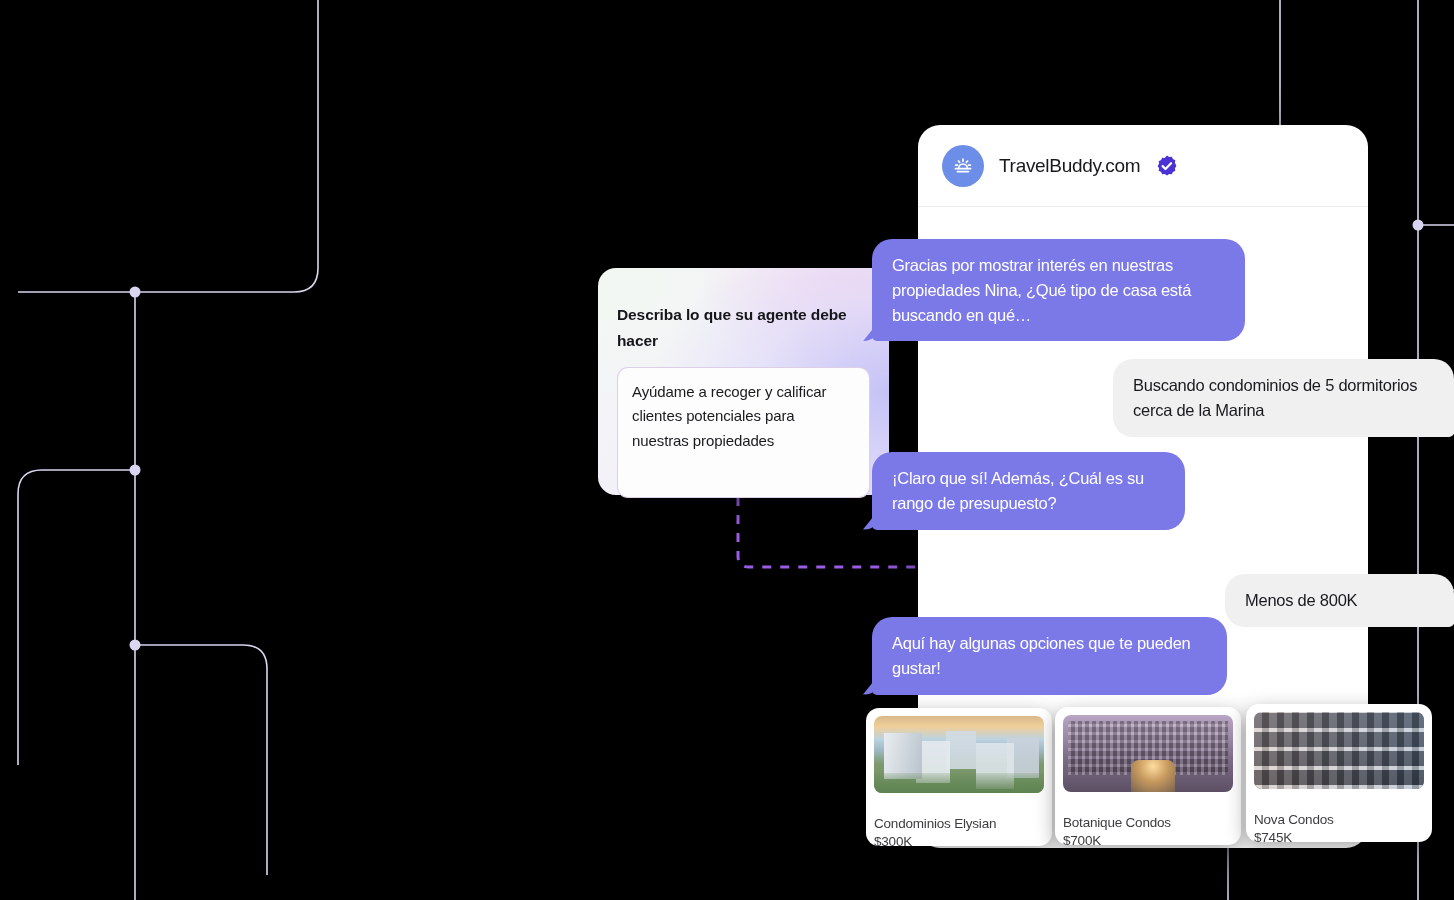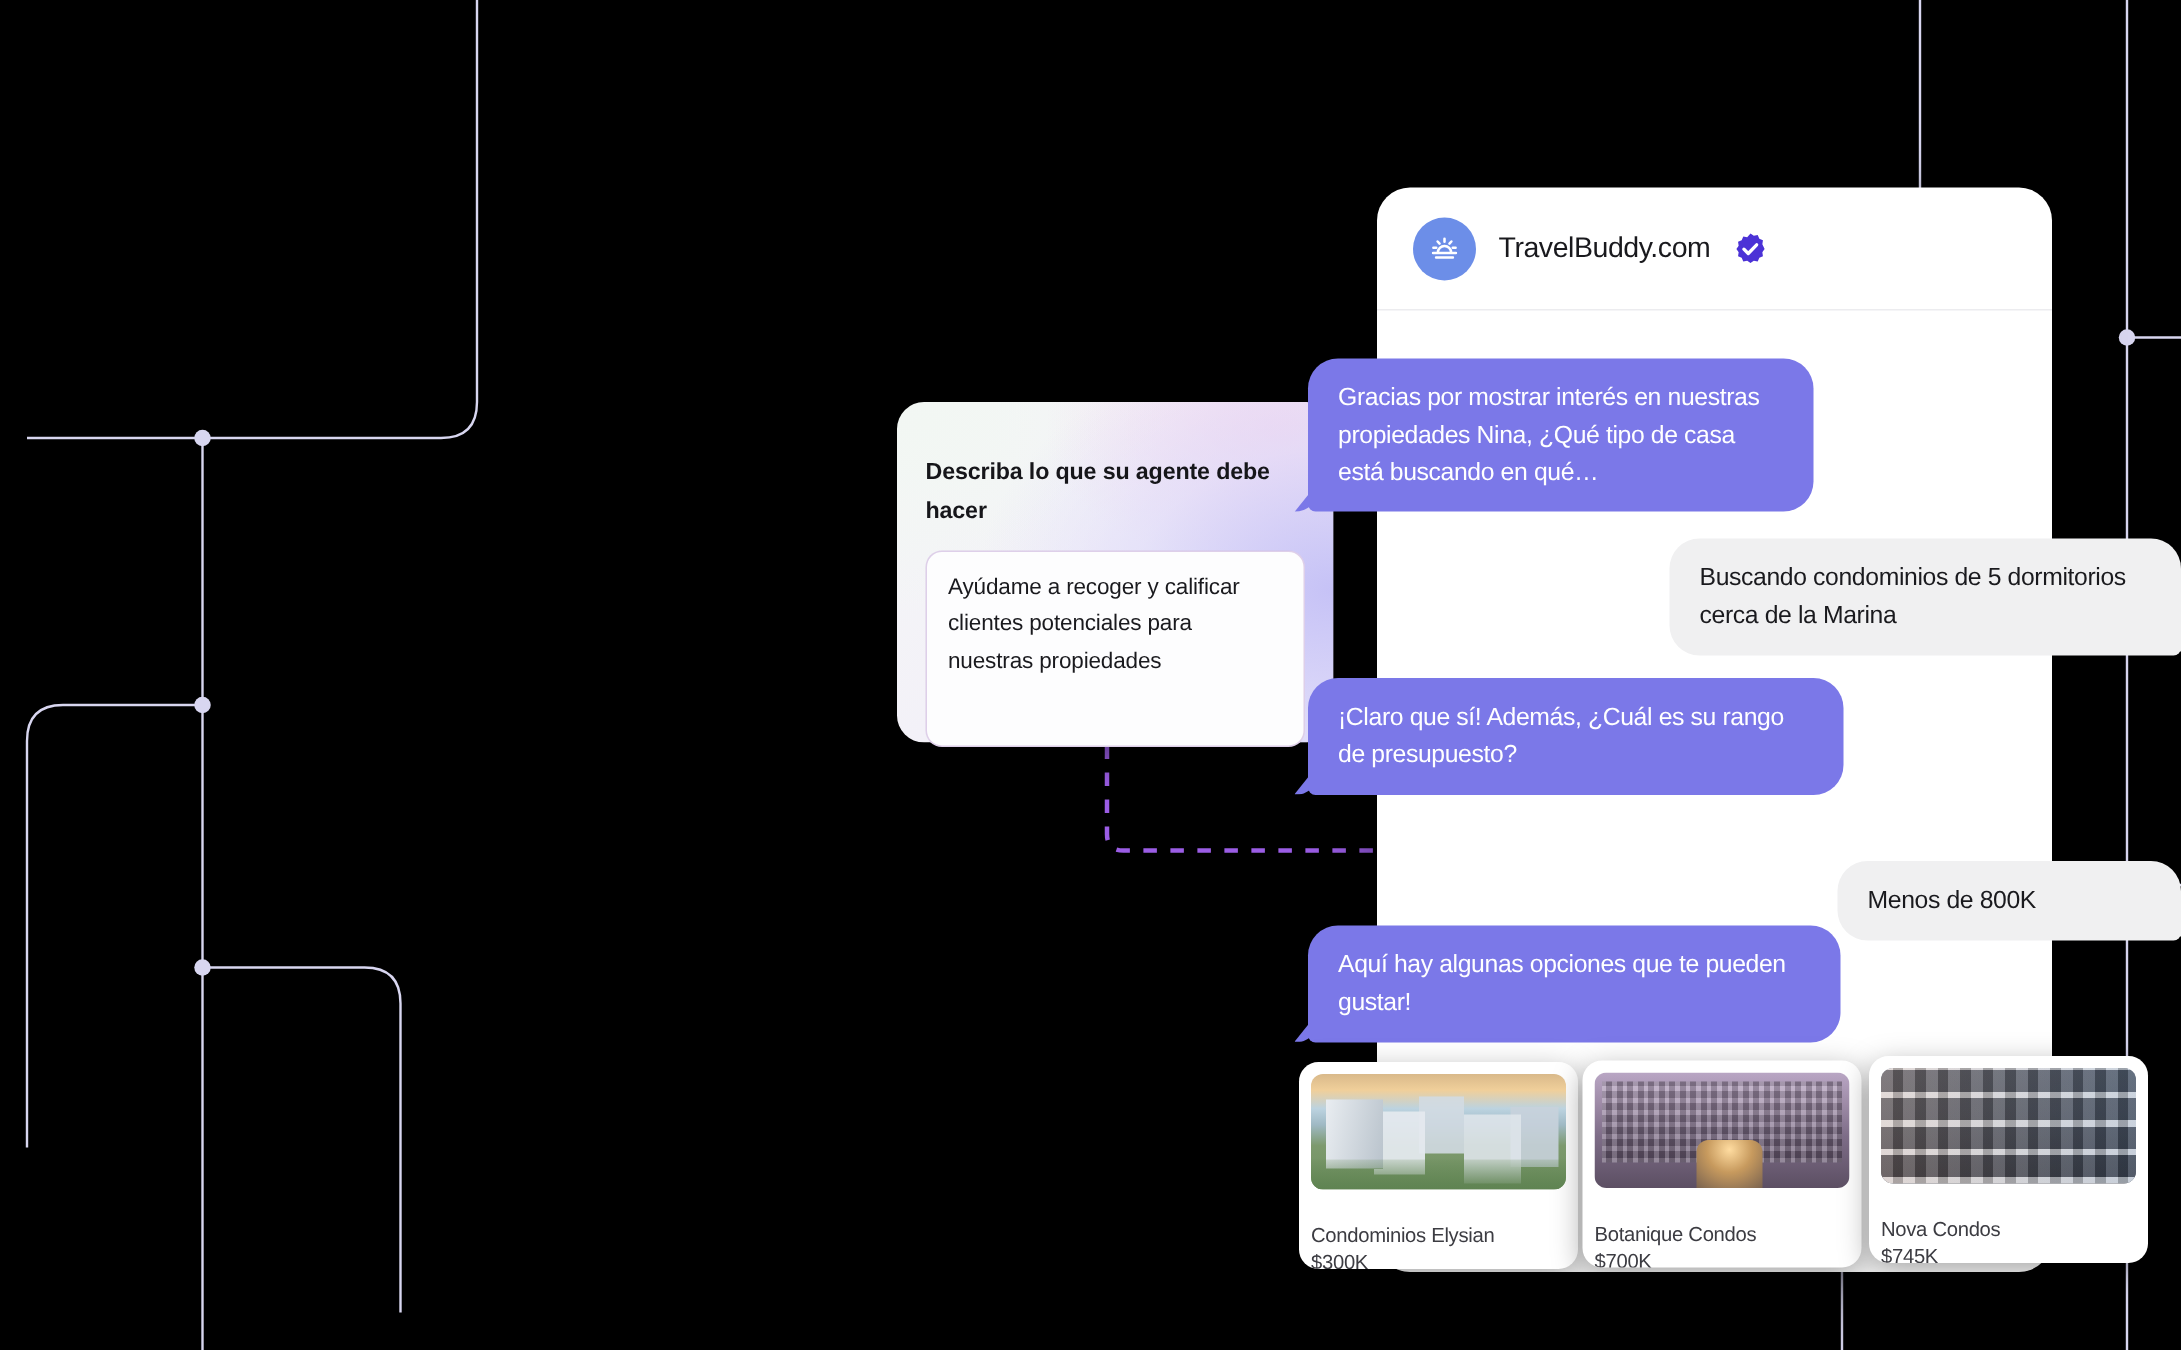--- a/index.html
+++ b/index.html
@@ -71,23 +71,23 @@
     z-index:-1;
   }
   .bubble.user::after{
     content:""; position:absolute; right:-9px; bottom:0; width:16px; height:20px;
     background:#f0f0f1;
     border-bottom-left-radius:16px 14px;
     clip-path:polygon(0 0,100% 100%,0 100%);
     z-index:-1;
   }
 
-  #m0{ left:872px; top:239px; width:337px;border-radius:20px; }
+  #m0{ left:872px; top:239px; width:373px;border-radius:20px; }
   #m1{ left:1113px; top:359px; width:341px; }
-  #m2{ left:872px; top:452px; width:357px; }
+  #m2{ left:872px; top:452px; width:313px; }
   #m3{ left:1225px; top:574px; width:229px; }
   #m4{ left:872px; top:617px; width:355px; }
 
   
   .cards{ position:absolute; left:866px; top:708px; z-index:8; display:flex; gap:2px; }
   .pcard{
     width:186px; height:138px; background:#ffffff; border-radius:13px;
     padding:8px 8px 0 8px; box-shadow:0 6px 20px rgba(0,0,0,.35);
     flex:0 0 auto; overflow:hidden;
   }

